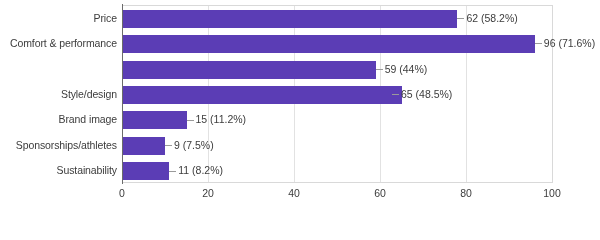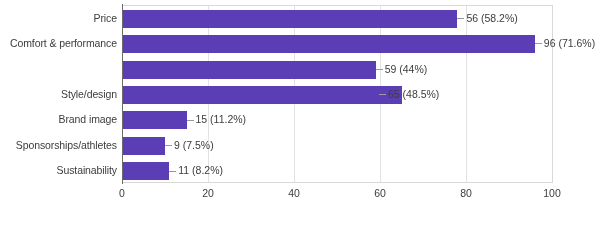--- a/index.html
+++ b/index.html
@@ -142,24 +142,24 @@
         <div class="bar" title="Style/design: 65 (48.5%)" style="top: 80px; width: 279.5px; height: 18px; background: rgb(91, 61, 181);"></div>
         <div class="bar" title="Brand image: 15 (11.2%)" style="top: 105.429px; width: 64.5px; height: 18px; background: rgb(91, 61, 181);"></div>
         <div class="bar" title="Sponsorships/athletes: 10 (7.5%)" style="top: 130.857px; width: 43px; height: 18px; background: rgb(91, 61, 181);"></div>
         <div class="bar" title="Sustainability: 11 (8.2%)" style="top: 156.286px; width: 47.3px; height: 18px; background: rgb(91, 61, 181);"></div>
       </div>
   </div>
 
   <div class="axis-y-line"></div>
 
   <div>
-      <div class="value-wrap" style="left: 457.4px; top: 11.7143px;"><span class="leader"></span><span>56 (58.2%)</span></div>
+      <div class="value-wrap" style="left: 457.4px; top: 11.7143px;"><span class="leader"></span><span>62 (58.2%)</span></div>
       <div class="value-wrap" style="left: 534.8px; top: 37.1429px;"><span class="leader"></span><span>96 (71.6%)</span></div>
       <div class="value-wrap" style="left: 375.7px; top: 62.5714px;"><span class="leader"></span><span>59 (44%)</span></div>
-      <div class="value-wrap" style="left: 379px; top: 88px;"><span class="leader"></span><span>65 (48.5%)</span></div>
+      <div class="value-wrap" style="left: 392px; top: 88px;"><span class="leader"></span><span>65 (48.5%)</span></div>
       <div class="value-wrap" style="left: 186.5px; top: 113.429px;"><span class="leader"></span><span>15 (11.2%)</span></div>
       <div class="value-wrap" style="left: 165px; top: 138.857px;"><span class="leader"></span><span>9 (7.5%)</span></div>
       <div class="value-wrap" style="left: 169.3px; top: 164.286px;"><span class="leader"></span><span>11 (8.2%)</span></div>
     </div>
 
   <div class="x-ticks">
       <div class="x-tick" style="left: 122px;">0</div>
       <div class="x-tick" style="left: 208px;">20</div>
       <div class="x-tick" style="left: 294px;">40</div>
       <div class="x-tick" style="left: 380px;">60</div>

